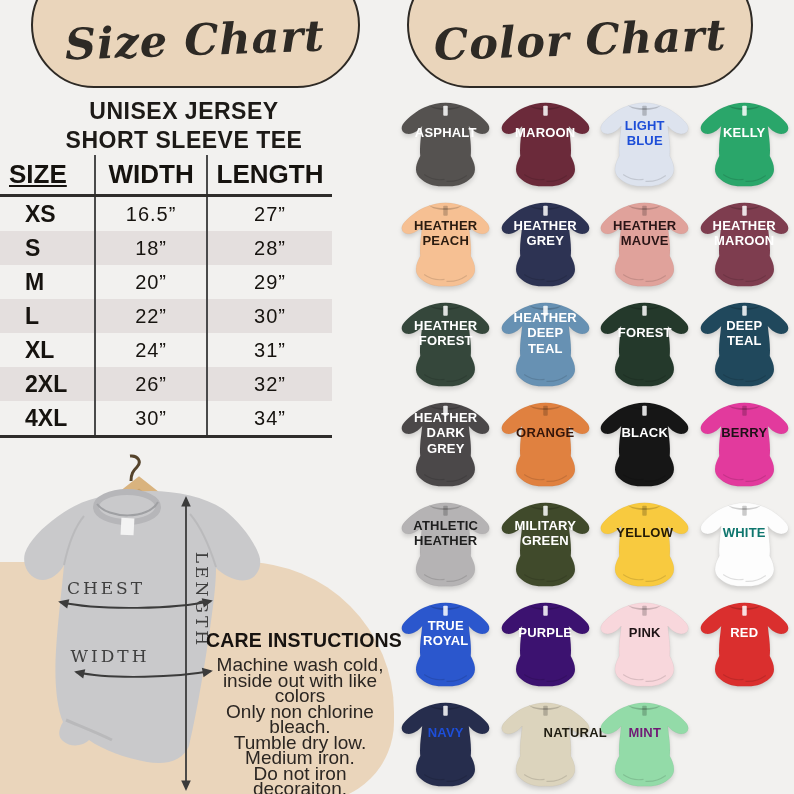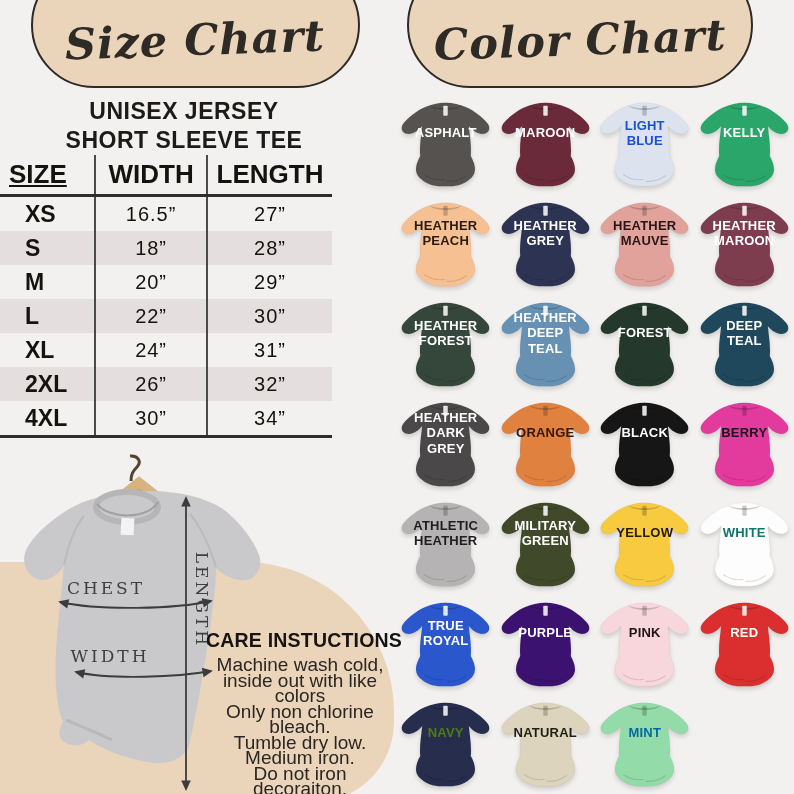--- a/index.html
+++ b/index.html
@@ -513,43 +513,43 @@
   <div class="color-cell">
     <svg class="shirt" viewBox="0 0 100 100">
       <path class="body" d="M50 9 C43 9 35 11 28 14 C21 17 12 24 7 30 C3 35 5 40 10 41 C16 42 22 38 26 33
            C25 43 23 54 24 64 C20 71 17 80 23 86 C30 93 40 96 50 95 C60 96 70 93 77 86
            C83 80 80 71 76 64 C77 54 75 43 74 33 C78 38 84 42 90 41 C95 40 97 35 93 30
            C88 24 79 17 72 14 C65 11 57 9 50 9 Z" style="fill: rgb(38, 45, 77);"></path>
       <path class="collar" d="M33 11.5 C38 18 62 18 67 11.5 C60 15.5 40 15.5 33 11.5 Z" style="fill: rgba(0, 0, 0, 0.18);"></path>
       <path class="ruffle" d="M28 83 Q38 90 49 88 M51 90 Q62 91 72 84"></path>
       <rect class="tag" x="47.7" y="12" width="4.6" height="10.5" rx="1" style="fill: rgba(255, 255, 255, 0.85);"></rect>
     </svg>
-    <div class="color-label" style="color: #4d7c0f;">NAVY</div>
+    <div class="color-label" style="color: #1d4ed8;">NAVY</div>
   </div>
 
   <div class="color-cell">
     <svg class="shirt" viewBox="0 0 100 100">
       <path class="body" d="M50 9 C43 9 35 11 28 14 C21 17 12 24 7 30 C3 35 5 40 10 41 C16 42 22 38 26 33
            C25 43 23 54 24 64 C20 71 17 80 23 86 C30 93 40 96 50 95 C60 96 70 93 77 86
            C83 80 80 71 76 64 C77 54 75 43 74 33 C78 38 84 42 90 41 C95 40 97 35 93 30
            C88 24 79 17 72 14 C65 11 57 9 50 9 Z" style="fill: rgb(220, 212, 189);"></path>
       <path class="collar" d="M33 11.5 C38 18 62 18 67 11.5 C60 15.5 40 15.5 33 11.5 Z" style="fill: rgba(0, 0, 0, 0.18);"></path>
       <path class="ruffle" d="M28 83 Q38 90 49 88 M51 90 Q62 91 72 84"></path>
       <rect class="tag" x="47.7" y="12" width="4.6" height="10.5" rx="1" style="fill: rgba(0, 0, 0, 0.2);"></rect>
     </svg>
-    <div class="color-label" style="color: rgb(32, 29, 18);">NATURAL</div>
+    <div class="color-label" style="color: rgb(32, 29, 18); margin-left: 30px;">NATURAL</div>
   </div>
 
   <div class="color-cell">
     <svg class="shirt" viewBox="0 0 100 100">
       <path class="body" d="M50 9 C43 9 35 11 28 14 C21 17 12 24 7 30 C3 35 5 40 10 41 C16 42 22 38 26 33
            C25 43 23 54 24 64 C20 71 17 80 23 86 C30 93 40 96 50 95 C60 96 70 93 77 86
            C83 80 80 71 76 64 C77 54 75 43 74 33 C78 38 84 42 90 41 C95 40 97 35 93 30
            C88 24 79 17 72 14 C65 11 57 9 50 9 Z" style="fill: rgb(147, 219, 168);"></path>
       <path class="collar" d="M33 11.5 C38 18 62 18 67 11.5 C60 15.5 40 15.5 33 11.5 Z" style="fill: rgba(0, 0, 0, 0.18);"></path>
       <path class="ruffle" d="M28 83 Q38 90 49 88 M51 90 Q62 91 72 84"></path>
       <rect class="tag" x="47.7" y="12" width="4.6" height="10.5" rx="1" style="fill: rgba(0, 0, 0, 0.2);"></rect>
     </svg>
-    <div class="color-label" style="color: #0369a1;">MINT</div>
+    <div class="color-label" style="color: #701a75;">MINT</div>
   </div>
 </div>
   </section>
 </div>
 
 </body></html>

